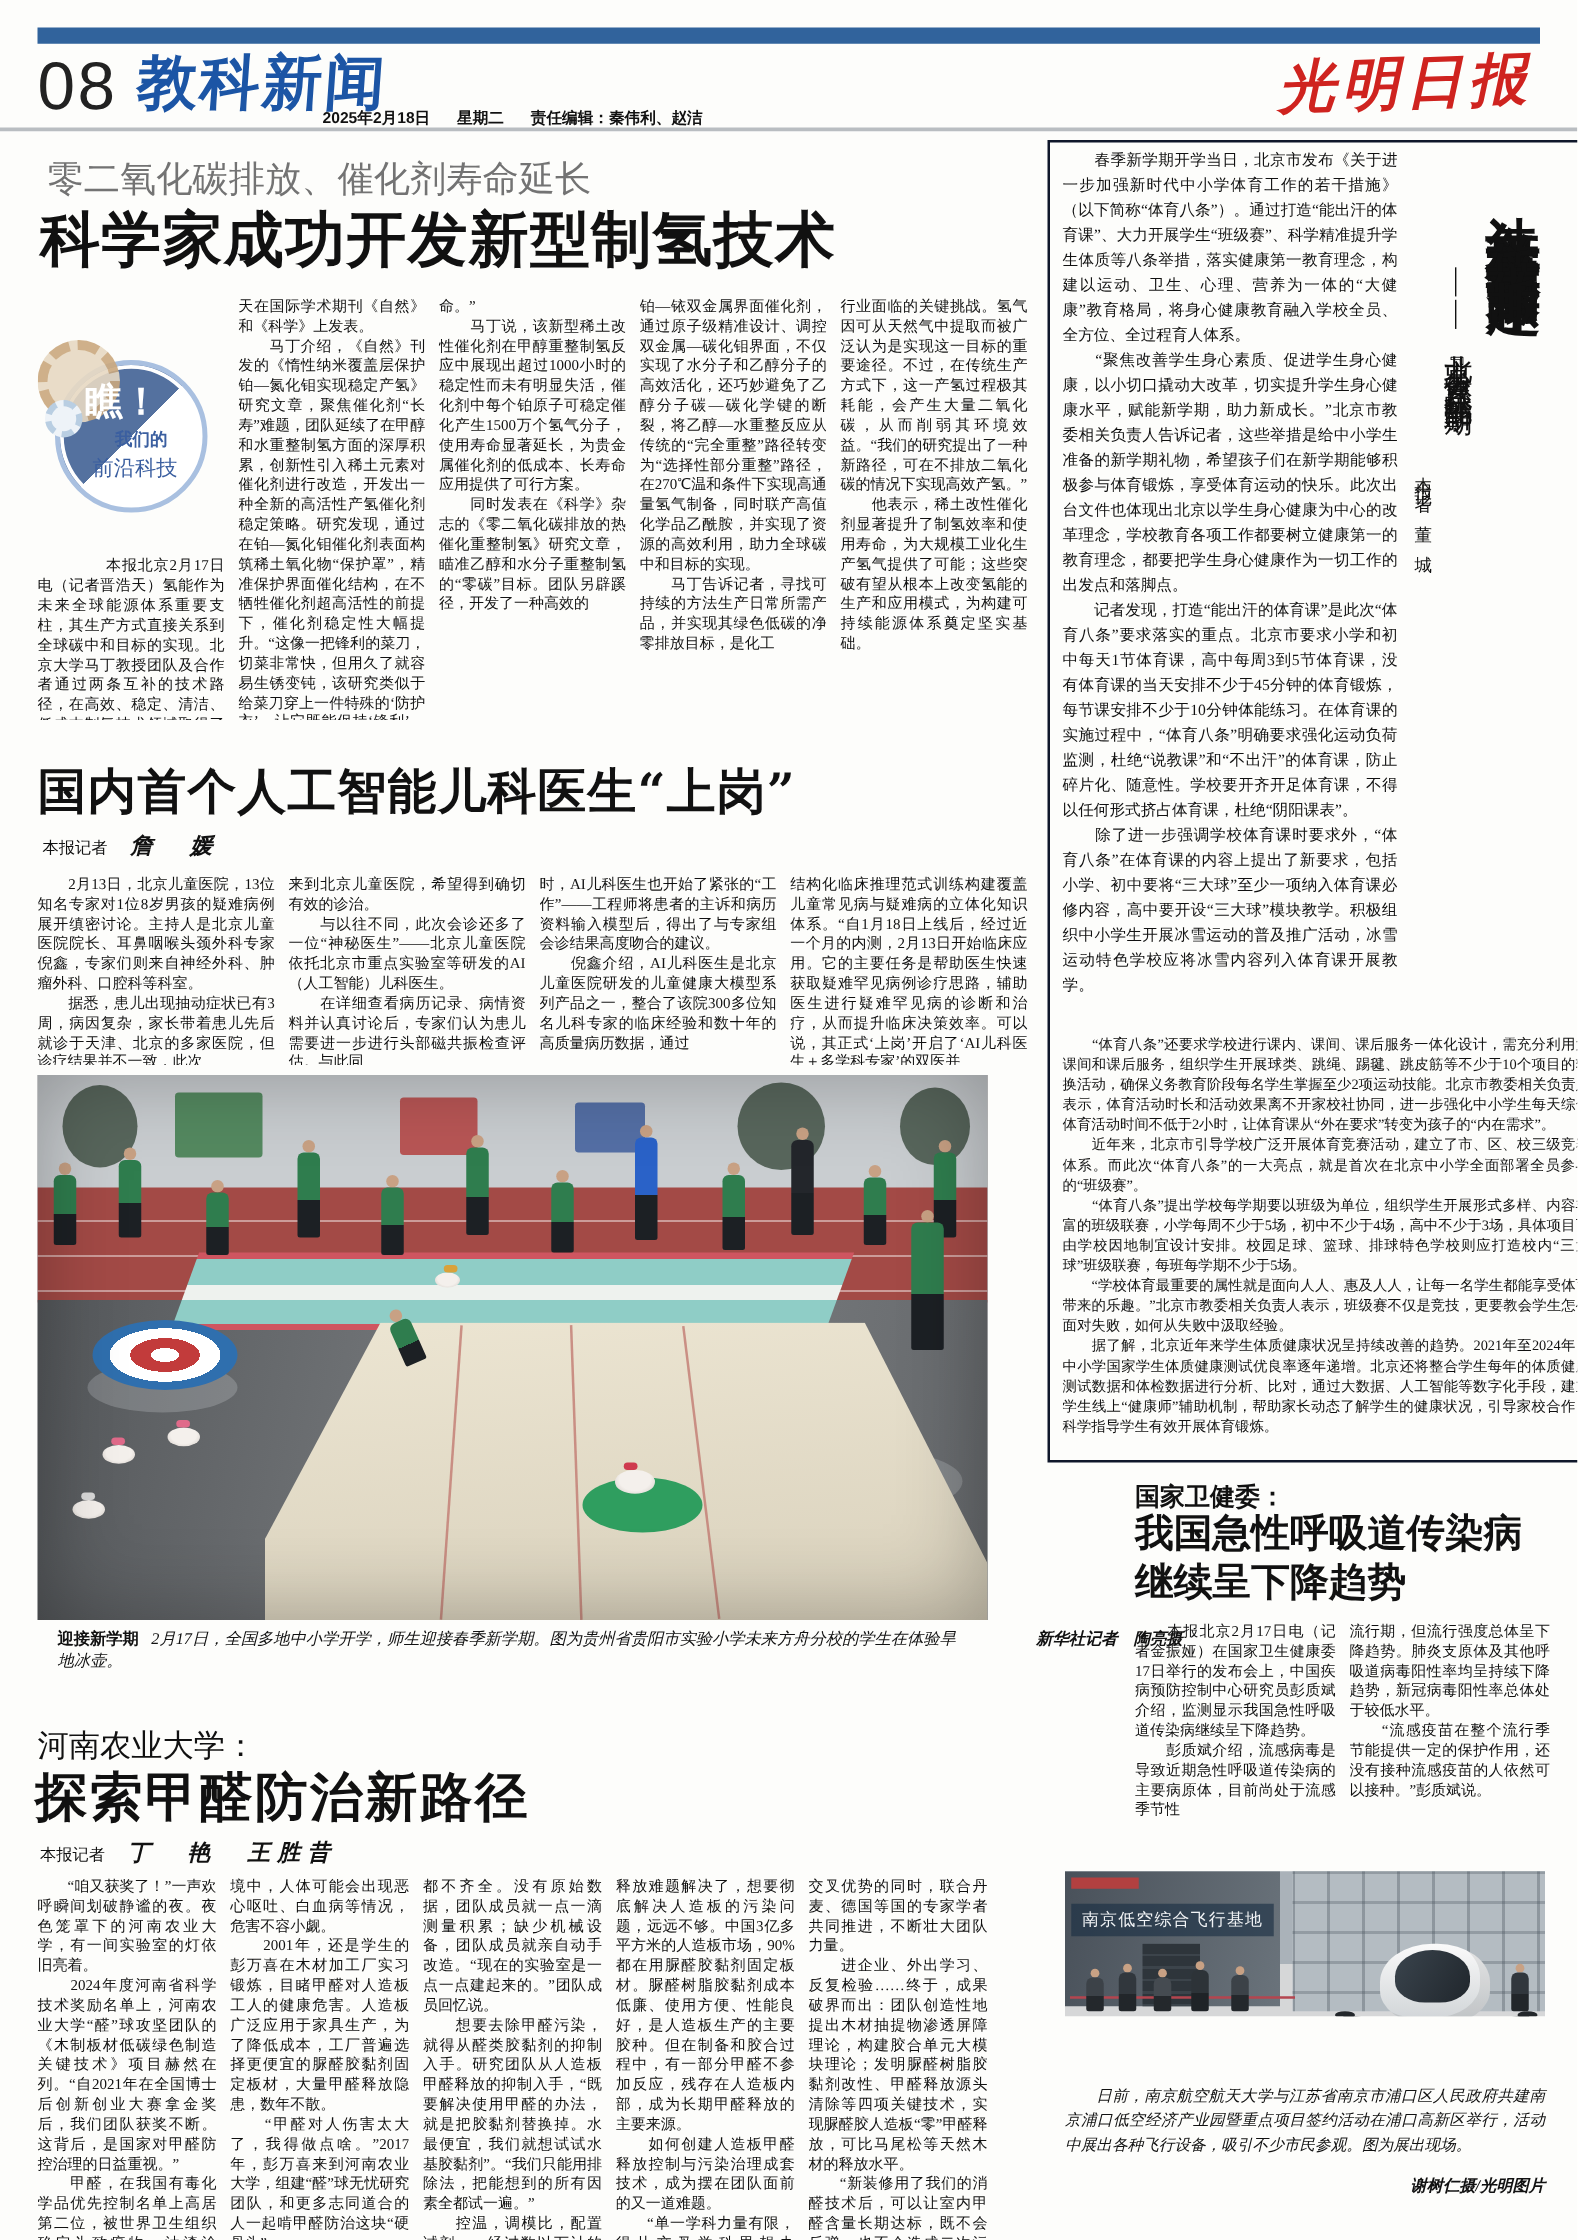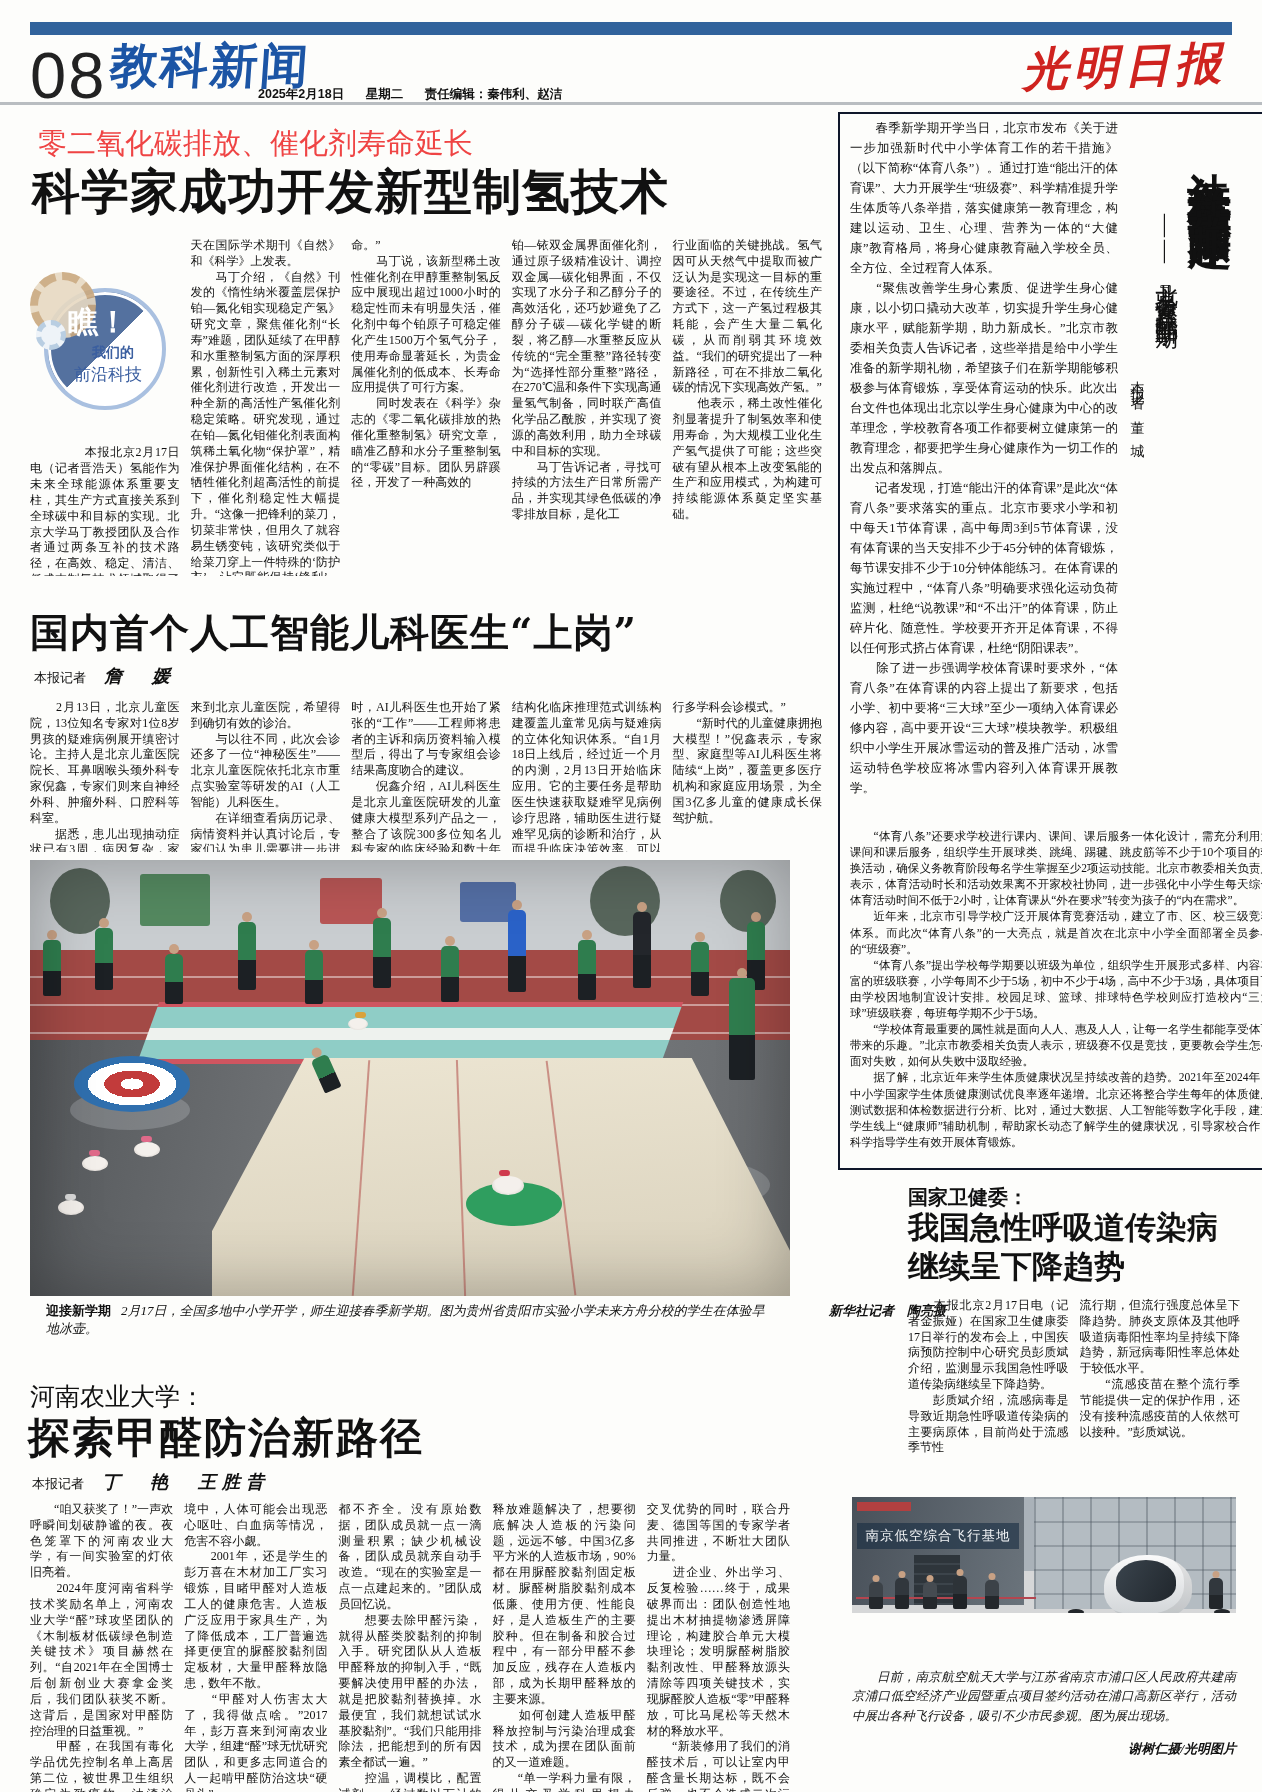--- a/index.html
+++ b/index.html
@@ -1,36 +1,36 @@
 <!DOCTYPE html>
 <html><head>
 <meta charset="utf-8">
 <style>
   html,body{margin:0;padding:0;background:#ffffff;}
   .page{position:relative;width:1262px;height:1792px;background:#fdfdfb;overflow:hidden;
         font-family:"Liberation Serif",serif;color:#111;}
   
   .topbar{position:absolute;left:30px;top:22px;width:1202px;height:13px;background:#31639c;}
-  .pagenum{position:absolute;left:30px;top:38px;font-size:65px;font-family:"Liberation Sans",sans-serif;
+  .pagenum{position:absolute;left:30px;top:38px;font-size:54px;font-family:"Liberation Sans",sans-serif;
            font-weight:400;color:#222;letter-spacing:2px;}
   .section-title{position:absolute;left:110px;top:34px;font-size:48px;font-weight:900;color:#1c55a5;
            font-family:"Liberation Sans",sans-serif;transform:skewX(-4deg);letter-spacing:2px;}
   .dateline{position:absolute;left:258px;top:86px;font-size:12.5px;font-weight:bold;
            font-family:"Liberation Sans",sans-serif;color:#111;}
   .dateline span{margin-right:18px;}
   .masthead{position:absolute;right:36px;top:36px;font-size:46px;color:#cf231f;font-weight:bold;
            font-style:italic;font-family:"DejaVu Serif",serif;letter-spacing:5px;transform:rotate(-2deg);}
   .header-rule{position:absolute;left:0;top:102px;width:1262px;height:3px;background:#b9bdc1;}
   
   .colflex{display:flex;gap:11px;}
   .col{flex:1;font-size:12px;line-height:1.32;text-align:justify;overflow:hidden;white-space:pre-wrap;}
   .byline-label{font-size:13px;font-family:"Liberation Sans",sans-serif;}
   .byline-name{font-size:18px;font-weight:bold;font-style:italic;margin-left:14px;letter-spacing:6px;}
   
-  .hy-kicker{position:absolute;left:38px;top:124px;font-size:29px;font-weight:500;color:#ef4444;
+  .hy-kicker{position:absolute;left:38px;top:124px;font-size:29px;font-weight:500;color:#737373;
              font-family:"Liberation Sans",sans-serif;}
   .hy-headline{position:absolute;left:32px;top:160px;font-size:48px;font-weight:900;letter-spacing:1px;
              font-family:"DejaVu Serif",serif;}
   .hy-body{position:absolute;left:30px;top:238px;width:792px;height:338px;}
   
   .badge-wrap{position:relative;width:140px;height:152px;margin:2px 0 6px 0;}
   .badge-circle{position:absolute;left:14px;top:16px;width:114px;height:114px;border-radius:50%;
       border:4px solid #a9c0e0;background:linear-gradient(135deg,#54719f 0 50%,#ffffff 50% 100%);
       box-shadow:0 0 0 3px #fff inset;}
   .badge-word{position:absolute;left:38px;top:30px;font-size:30px;font-weight:900;color:#fff;
@@ -185,22 +185,20 @@
     </div>
     <div class="ai-body colflex">
       <div class="col">　　2月13日，北京儿童医院，13位知名专家对1位8岁男孩的疑难病例展开缜密讨论。主持人是北京儿童医院院长、耳鼻咽喉头颈外科专家倪鑫，专家们则来自神经外科、肿瘤外科、口腔科等科室。
 　　据悉，患儿出现抽动症状已有3周，病因复杂，家长带着患儿先后就诊于天津、北京的多家医院，但诊疗结果并不一致，此次</div>
       <div class="col">来到北京儿童医院，希望得到确切有效的诊治。
 　　与以往不同，此次会诊还多了一位“神秘医生”——北京儿童医院依托北京市重点实验室等研发的AI（人工智能）儿科医生。
 　　在详细查看病历记录、病情资料并认真讨论后，专家们认为患儿需要进一步进行头部磁共振检查评估。与此同</div>
       <div class="col">时，AI儿科医生也开始了紧张的“工作”——工程师将患者的主诉和病历资料输入模型后，得出了与专家组会诊结果高度吻合的建议。
 　　倪鑫介绍，AI儿科医生是北京儿童医院研发的儿童健康大模型系列产品之一，整合了该院300多位知名儿科专家的临床经验和数十年的高质量病历数据，通过</div>
       <div class="col">结构化临床推理范式训练构建覆盖儿童常见病与疑难病的立体化知识体系。“自1月18日上线后，经过近一个月的内测，2月13日开始临床应用。它的主要任务是帮助医生快速获取疑难罕见病例诊疗思路，辅助医生进行疑难罕见病的诊断和治疗，从而提升临床决策效率。可以说，其正式‘上岗’开启了‘AI儿科医生＋多学科专家’的双医并</div>
-      <div class="col">行多学科会诊模式。”
-　　“新时代的儿童健康拥抱大模型！”倪鑫表示，专家型、家庭型等AI儿科医生将陆续“上岗”，覆盖更多医疗机构和家庭应用场景，为全国3亿多儿童的健康成长保驾护航。</div>
     </div>
   </div>
 
   <div class="sports-box">
     <div class="sports-top">
       <div class="sports-lead">　　春季新学期开学当日，北京市发布《关于进一步加强新时代中小学体育工作的若干措施》（以下简称“体育八条”）。通过打造“能出汗的体育课”、大力开展学生“班级赛”、科学精准提升学生体质等八条举措，落实健康第一教育理念，构建以运动、卫生、心理、营养为一体的“大健康”教育格局，将身心健康教育融入学校全员、全方位、全过程育人体系。
 　　“聚焦改善学生身心素质、促进学生身心健康，以小切口撬动大改革，切实提升学生身心健康水平，赋能新学期，助力新成长。”北京市教委相关负责人告诉记者，这些举措是给中小学生准备的新学期礼物，希望孩子们在新学期能够积极参与体育锻炼，享受体育运动的快乐。此次出台文件也体现出北京以学生身心健康为中心的改革理念，学校教育各项工作都要树立健康第一的教育理念，都要把学生身心健康作为一切工作的出发点和落脚点。
 　　记者发现，打造“能出汗的体育课”是此次“体育八条”要求落实的重点。北京市要求小学和初中每天1节体育课，高中每周3到5节体育课，没有体育课的当天安排不少于45分钟的体育锻炼，每节课安排不少于10分钟体能练习。在体育课的实施过程中，“体育八条”明确要求强化运动负荷监测，杜绝“说教课”和“不出汗”的体育课，防止碎片化、随意性。学校要开齐开足体育课，不得以任何形式挤占体育课，杜绝“阴阳课表”。
 　　除了进一步强调学校体育课时要求外，“体育八条”在体育课的内容上提出了新要求，包括小学、初中要将“三大球”至少一项纳入体育课必修内容，高中要开设“三大球”模块教学。积极组织中小学生开展冰雪运动的普及推广活动，冰雪运动特色学校应将冰雪内容列入体育课开展教学。</div>
       <div class="sports-byline">本报记者　董　城</div>

